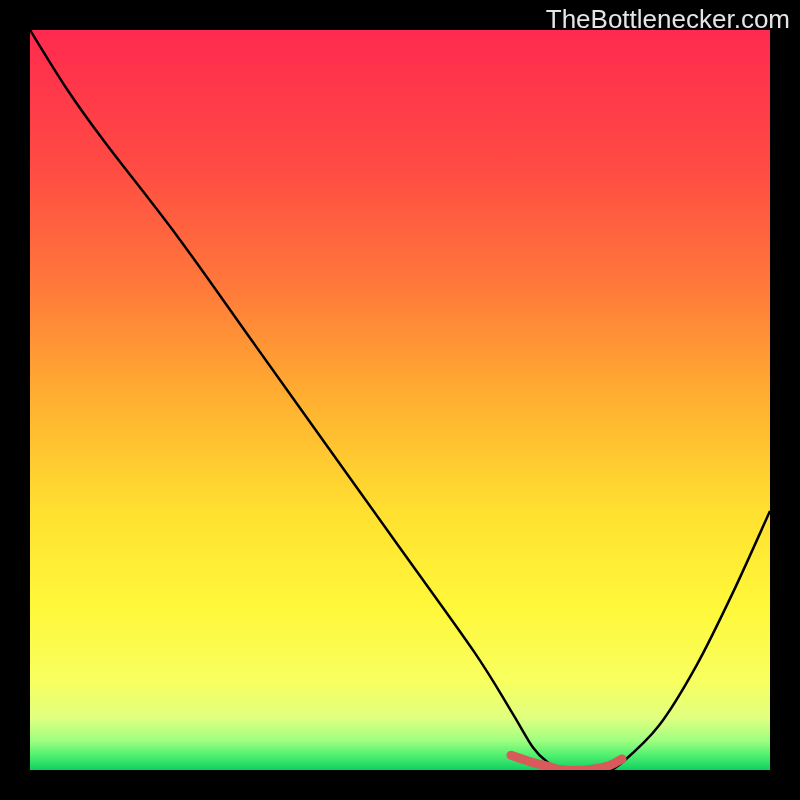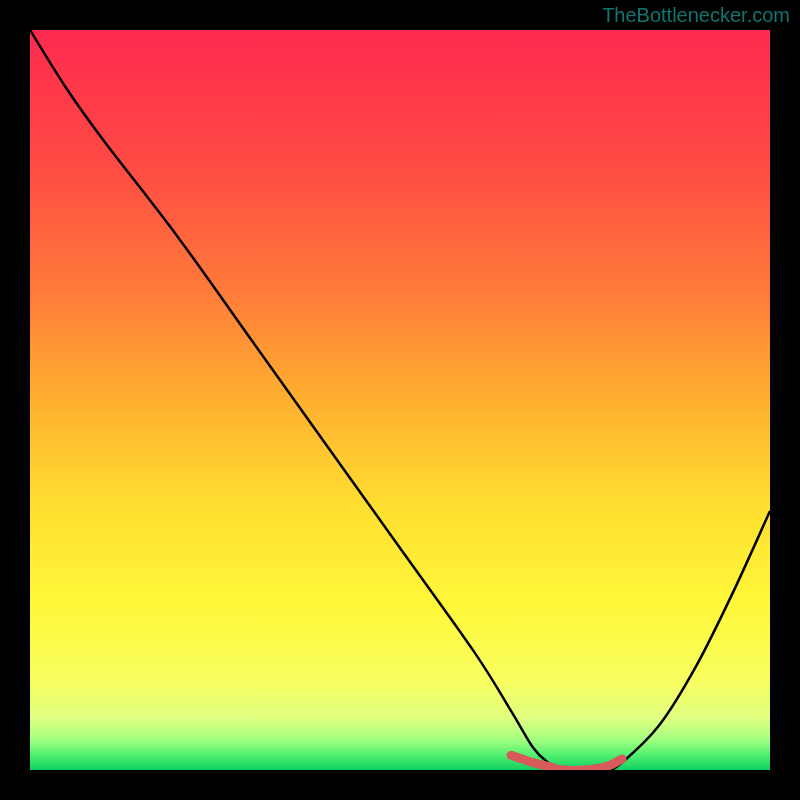--- a/index.html
+++ b/index.html
@@ -8,22 +8,22 @@
     width: 800px;
     height: 800px;
     background: #000;
     font-family: Arial, sans-serif;
     position: relative;
   }
   .watermark {
     position: absolute;
     top: 4px;
     right: 10px;
-    color: #0f766e;
-    font-size: 20px;
+    color: #e5e5e5;
+    font-size: 26px;
     font-weight: 500;
     z-index: 10;
   }
   .chart-area {
     position: absolute;
     top: 30px;
     left: 30px;
     width: 740px;
     height: 740px;
     background: #000;

